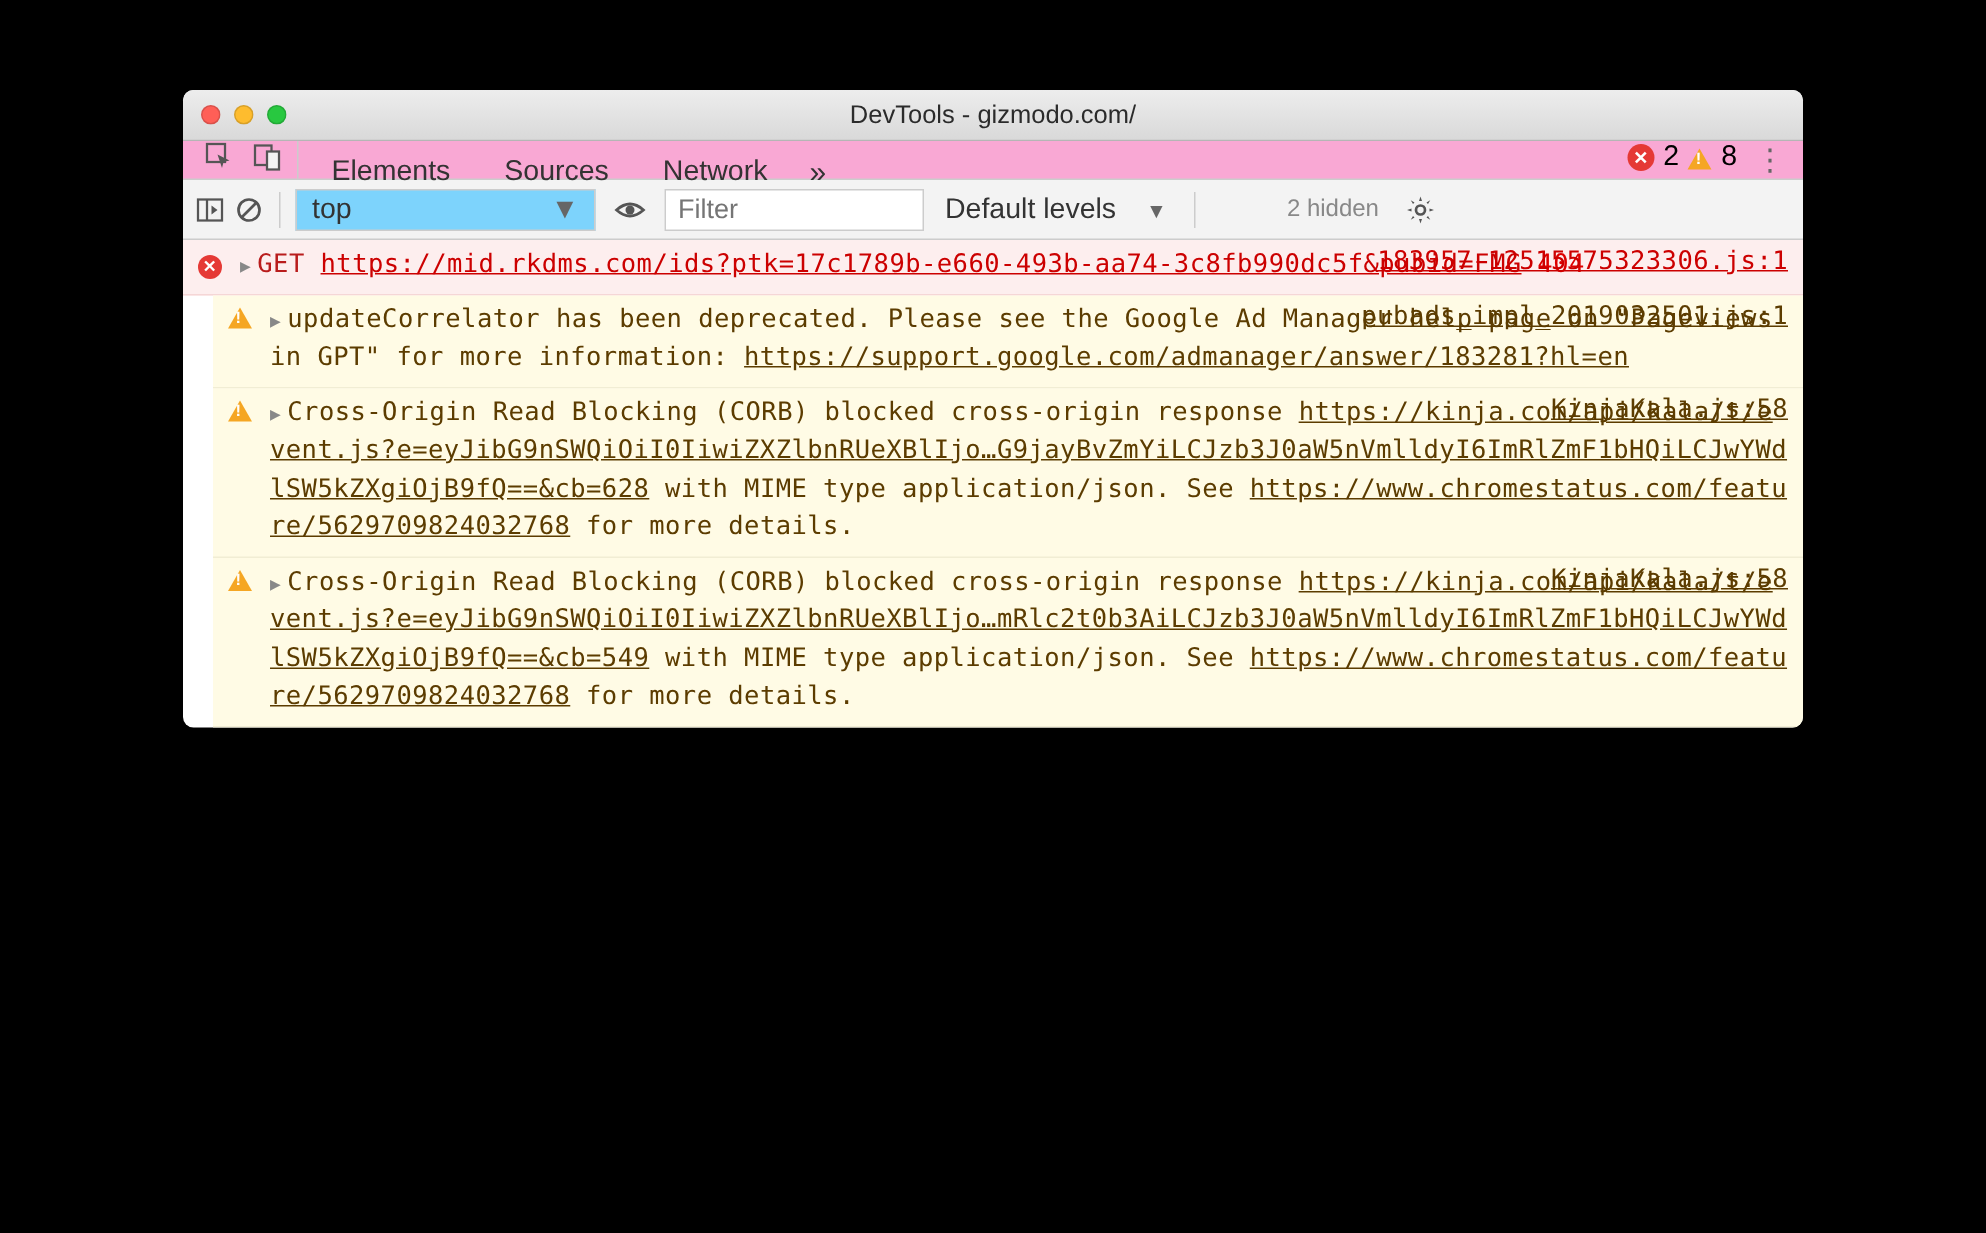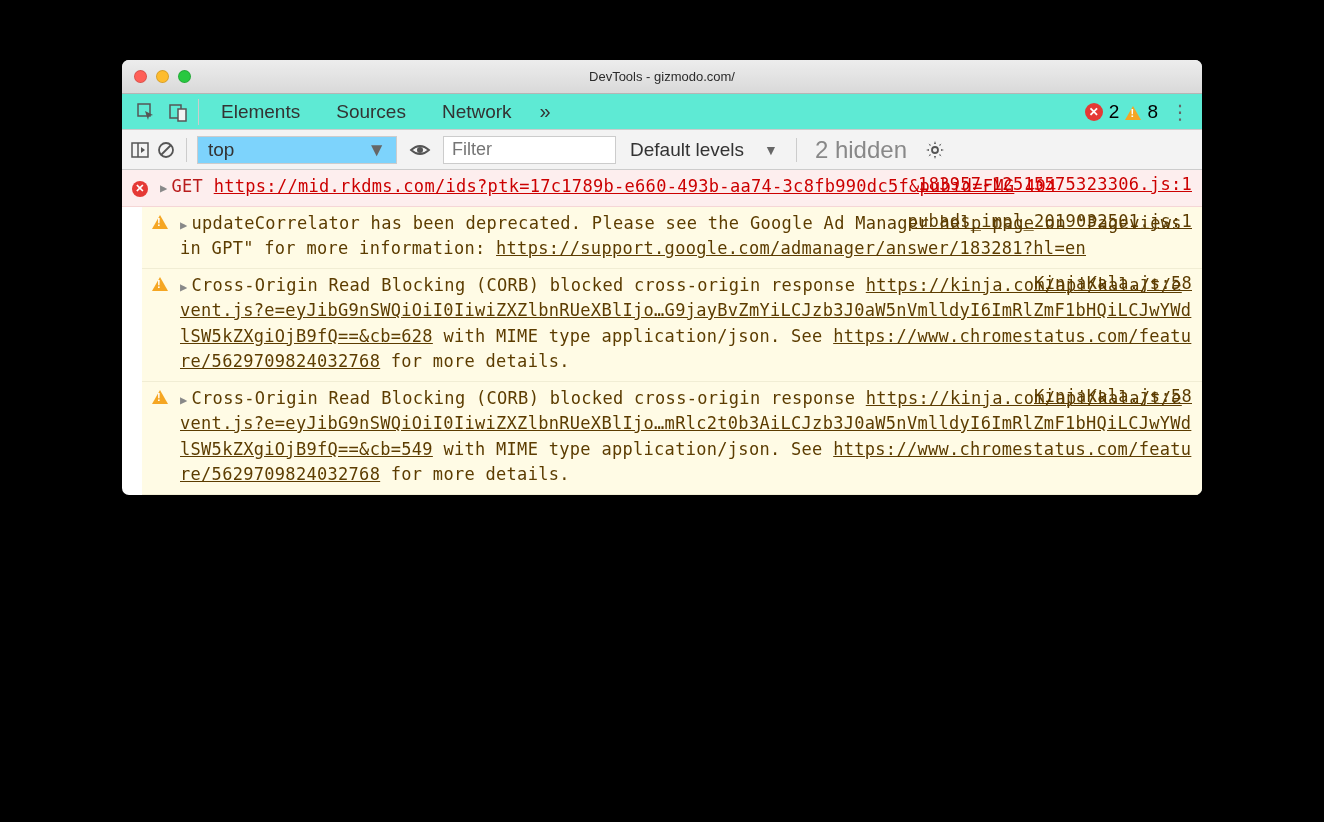--- a/index.html
+++ b/index.html
@@ -27,25 +27,25 @@
   display: flex;
   align-items: center;
   padding: 0 12px;
   position: relative;
 }
 .traffic { display:flex; gap:9px; }
 .dot { width:13px; height:13px; border-radius:50%; border:0.5px solid rgba(0,0,0,0.15); }
 .dot.red{background:#ff5f57;}.dot.yellow{background:#febc2e;}.dot.green{background:#28c840;}
 .title {
   position:absolute; left:0; right:0; text-align:center;
-  font-size:13px; color:#2b2b2b; pointer-events:none;
+  font-size:17px; color:#2b2b2b; pointer-events:none;
 }
 .tabbar {
-  height:36px; background:#5eead4; border-bottom:1px solid #ccc;
-  display:flex; align-items:center; padding:0 8px;
+  height:26px; background:#f9a8d4; border-bottom:1px solid #ccc;
+  display:flex; align-items:flex-start; padding:0 8px;
 }
 .tabbar .ic { width:32px; display:flex; justify-content:center; color:#555; }
 .tabbar .divider { width:1px; height:26px; background:#ccc; margin:0 4px; }
 .tabs { display:flex; align-items:center; gap:0; }
 .tab {
   font-size:19px; color:#333; padding:0 18px; height:42px;
   display:flex; align-items:center; cursor:pointer;
 }
 .tab.active { color:#333; border-bottom:3px solid #1a73e8; margin-bottom:-1px; }
 .overflow { font-size:20px; color:#333; padding:0 10px; cursor:pointer; }
@@ -63,21 +63,21 @@
   padding:2px 10px; font-size:19px; color:#333; width:200px;
   border:1px solid #ccc; background:#7dd3fc; height:28px;
   justify-content:space-between;
 }
 .eye { color:#666; font-size:20px; padding:0 6px; }
 .filter {
   border:1px solid #ccc; background:#fff; height:28px; width:173px;
   font-size:18px; padding:0 8px; color:#999;
 }
 .levels { font-size:19px; color:#333; display:flex; align-items:center; gap:20px; padding:0 8px; cursor:pointer;}
-.hidden { font-size:24px; color:#888; padding:0 8px;}
+.hidden { font-size:16px; color:#888; padding:0 8px;margin-left:43px;}
 .gear { color:#555; font-size:20px; padding:0 4px; cursor:pointer;}
 .console { font-family: Menlo, Consolas, monospace; font-size:17px; letter-spacing:0.3px; }
 .row { display:flex; padding:4px 10px 6px 10px; border-bottom:1px solid #e8e4d4; position:relative; }
 .row.error { background:#fdeeee; border-bottom:1px solid #f5d6d6; color:#c00; }
 .row.warning { background:#fffbe5; border-bottom:1px solid #f1edd4; color:#5c3c00;margin-left:20px; }
 .row .gutter { width:28px; flex:none; padding-top:2px; }
 .row .body { flex:1 1 auto; line-height:1.5; word-break:break-all; }
 .row .src { position:absolute; right:10px; top:4px; text-decoration:underline; }
 .caret { color:#888; margin-right:4px; font-size:12px; display:inline-block; }
 .u { text-decoration:underline; }

